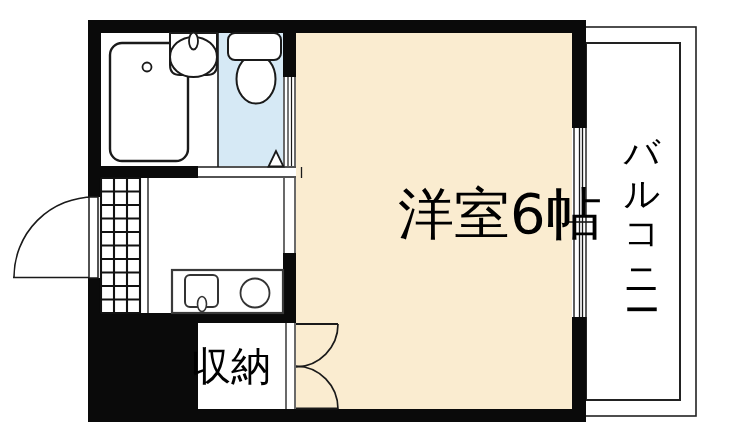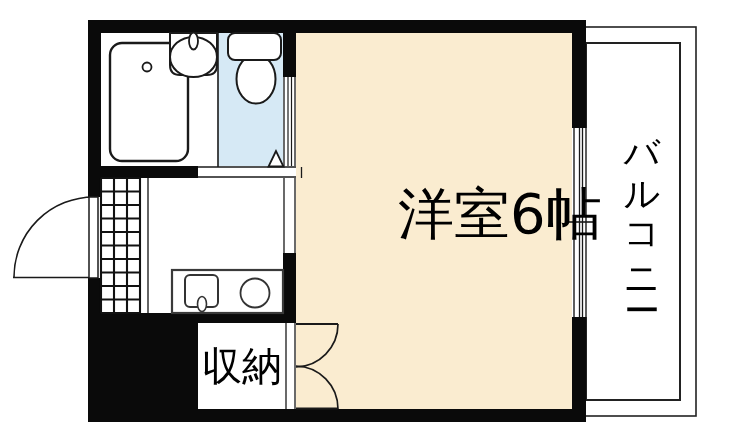--- a/index.html
+++ b/index.html
@@ -2,21 +2,21 @@
 <html><head>
 <meta charset="utf-8">
 <style>
   html,body{margin:0;padding:0;background:#fff;}
   #plan{position:relative;width:731px;height:445px;background:#fff;overflow:hidden;
         font-family:"DejaVu Sans","Liberation Sans",sans-serif;}
   #plan svg{position:absolute;left:0;top:0;}
   .label{position:absolute;color:#000;font-weight:500;white-space:nowrap;}
   .label-room{left:358px;top:191px;width:164px;height:46px;line-height:46px;
               font-size:56px;text-align:center;margin-left:40px;}
-  .label-closet{left:196px;top:344px;width:92px;height:44px;line-height:44px;
+  .label-closet{left:185px;top:344px;width:92px;height:44px;line-height:44px;
               font-size:40px;text-align:center;}
   .label-balcony{left:617px;top:112px;font-size:36px;letter-spacing:4px;
               writing-mode:vertical-rl;text-orientation:mixed;}
 </style>
 </head>
 <body>
 
 <div id="plan">
   <svg width="731" height="445" viewBox="0 0 731 445">
 

